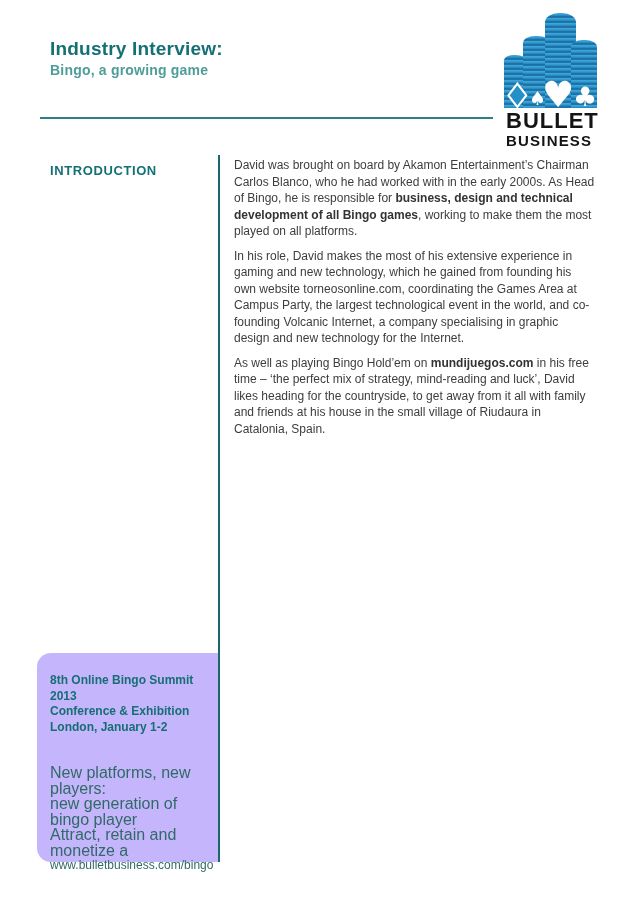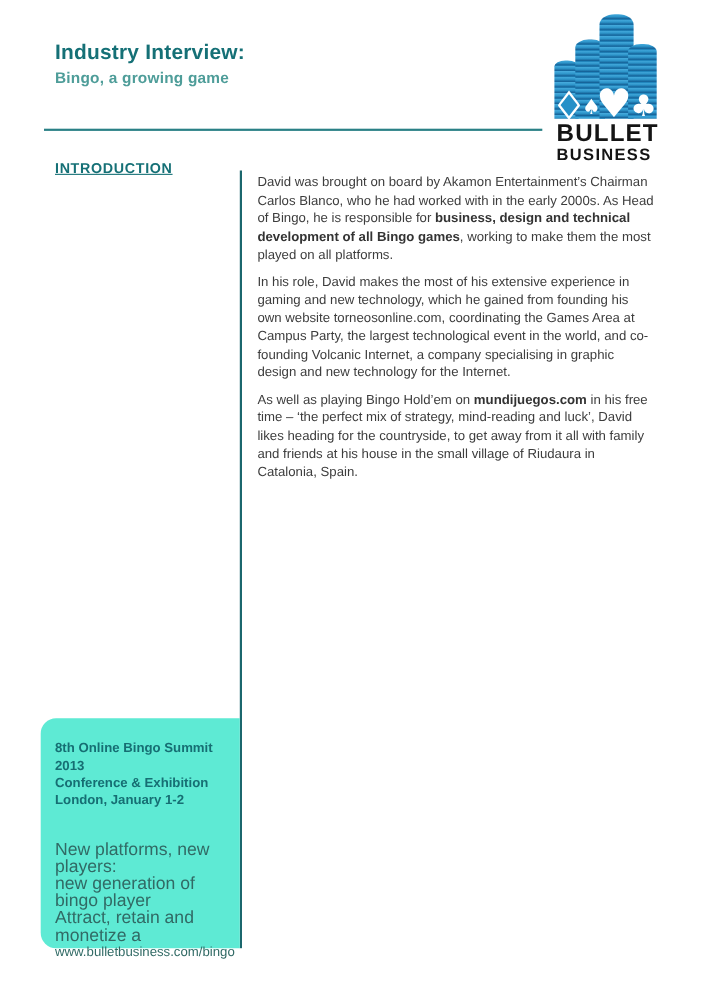--- a/index.html
+++ b/index.html
@@ -49,41 +49,41 @@
   .brand { position: absolute; left: 2px; top: 101px; width: 100px; text-align: left; color: #141414; }
   .brand-line1 {
     font-size: 22px; font-weight: bold; letter-spacing: 1px; line-height: 23px;
   }
   .brand-line2 {
     font-size: 15px; font-weight: bold; letter-spacing: 1.2px; line-height: 17px;
   }
 
   
   .section-label {
-    position: absolute; left: 50px; top: 145px;
-    font-size: 13px; font-weight: bold; color: #157076; letter-spacing: 0.6px; text-decoration: underline;
+    position: absolute; left: 50px; top: 163px;
+    font-size: 13px; font-weight: bold; color: #157076; letter-spacing: 0.6px;
   }
   .v-divider {
     position: absolute; left: 218px; top: 155px;
     width: 2px; height: 707px; background: #1B676D;
   }
 
   
   .article {
     position: absolute; left: 234px; top: 157px; width: 362px;
     font-size: 12px; line-height: 16.5px; color: #3D3D3D;
   }
   .article p { margin: 0 0 8px 0; }
   .article .b { font-weight: bold; color: #333333; }
 
   
   .info-box {
     position: absolute; left: 37px; top: 653px;
     width: 181px; height: 209px;
-    background: #5eead4;
+    background: #c4b5fd;
     border-radius: 14px 0 0 14px;
     box-sizing: border-box;
     padding: 20px 12px 0 13px;
   }
   .box-heading { color: #166E73; font-weight: bold; font-size: 12px; line-height: 15.5px; }
   .box-subtitle { margin-top: 30px; color: #316A65; font-size: 16px; line-height: 15.5px; }
   .box-url { color: #316A65; font-size: 12px; line-height: 15px; }
 </style>
 </head>
 <body>

